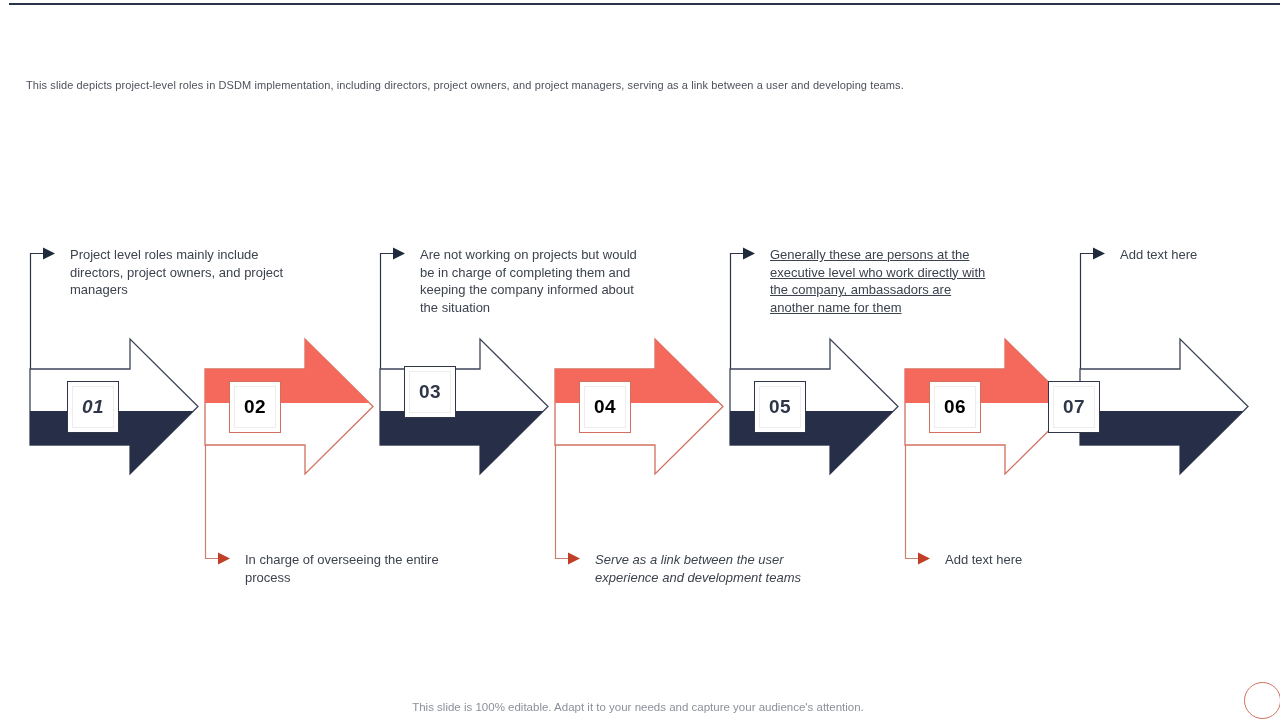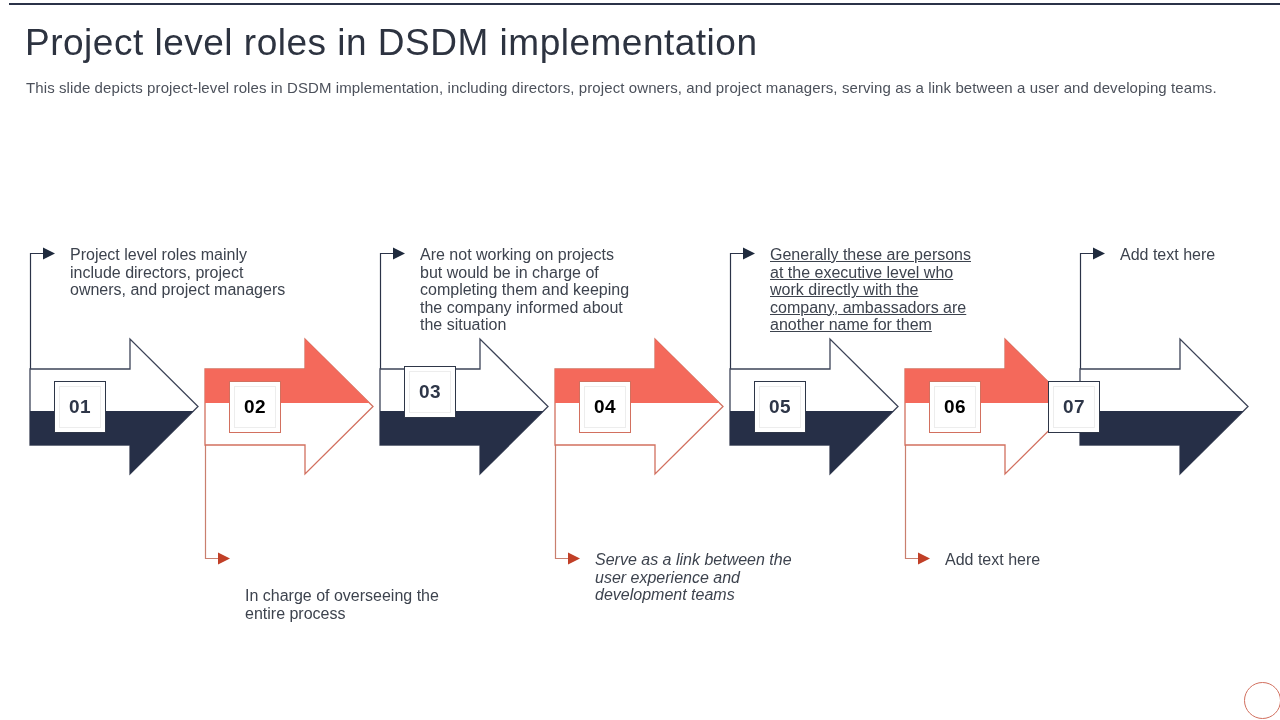--- a/index.html
+++ b/index.html
@@ -11,51 +11,50 @@
     position:absolute;left:9px;top:3px;width:1271px;height:2.4px;
     background:#2b3348;
   }
   .slide-title{
     position:absolute;left:25px;top:22px;margin:0;
     font-size:37px;font-weight:300;letter-spacing:.5px;color:#2d3340;
     font-family:"Liberation Sans",sans-serif;white-space:nowrap;
   }
   .slide-subtitle{
     position:absolute;left:26px;top:79px;margin:0;
-    font-size:15px;color:#4c515b;letter-spacing:.1px;white-space:nowrap;
+    font-size:11px;color:#4c515b;letter-spacing:.1px;white-space:nowrap;
   }
   #arrow-canvas{position:absolute;left:0;top:0;}
   .num-box{
     position:absolute;width:52px;height:52px;background:#ffffff;
     box-sizing:border-box;display:flex;align-items:center;justify-content:center;
   }
   .num-box .inner{
     position:absolute;inset:4px;border:1px solid #ededed;pointer-events:none;
   }
   .num-box.navy{border:1.6px solid #2e3648;color:#2e3648;}
   .num-box.coral{border:1.6px solid #d2705f;color:#000000;}
   .num-label{font-size:19px;font-weight:bold;letter-spacing:.5px;position:relative;}
   .step-text{
-    position:absolute;font-size:16px;line-height:17.6px;color:#3d434e;
+    position:absolute;font-size:13px;line-height:17.6px;color:#3d434e;
   }
   .slide-footer{
     position:absolute;left:0;top:701px;width:1276px;margin:0;text-align:center;
     font-size:11.5px;color:#8b9099;
   }
   .deco-circle{
     position:absolute;left:1244px;top:682px;width:37px;height:37px;
     border:1.3px solid #d2705f;border-radius:50%;box-sizing:border-box;background:transparent;
   }
 </style>
 </head>
 <body>
 
 <div id="stage">
   <div class="top-rule"></div>
-  <h1 class="slide-title">Project level roles in DSDM implementation</h1>
   <p class="slide-subtitle">This slide depicts project-level roles in DSDM implementation, including directors, project owners, and project managers, serving as a link between a user and developing teams.</p>
 
   <svg id="arrow-canvas" width="1280" height="720" viewBox="0 0 1280 720">
     <defs>
       <clipPath id="clip-top">
           <rect x="0" y="0" width="1280" height="403"></rect>
         </clipPath>
       <clipPath id="clip-bottom">
           <rect x="0" y="411" width="1280" height="309"></rect>
         </clipPath>
@@ -100,30 +99,30 @@
         <g>
           <path d="M1080.5,369 V253.5 H1093" fill="none" stroke="#2b3348" stroke-width="1.2"></path>
           <polygon points="1093,247.5 1093,259.5 1105,253.5" fill="#1f2a3d"></polygon>
           <path d="M1080,369 h100 v-30 l68,67.5 l-68,67.5 v-29 h-100 z" fill="#ffffff" stroke="#3d4458" stroke-width="1.3"></path>
           <path d="M1080,369 h100 v-30 l68,67.5 l-68,67.5 v-29 h-100 z" fill="#262f47" clip-path="url(#clip-bottom)"></path>
         </g>
       </g>
   </svg>
 
   <div id="overlays">
-      <div class="num-box navy" style="left: 54px; top: 381px;">
+      <div class="num-box navy" style="left: 67px; top: 381px; font-style: italic;">
         <div class="inner"></div>
         <span class="num-label">01</span>
       </div>
       <div class="step-text" style="left: 70px; top: 246px; width: 218px;">Project level roles mainly include directors, project owners, and project managers</div>
       <div class="num-box coral" style="left: 229px; top: 381px;">
         <div class="inner"></div>
         <span class="num-label">02</span>
       </div>
-      <div class="step-text" style="left: 245px; top: 551px; width: 218px; margin-top: 36px;">In charge of overseeing the entire process</div>
+      <div class="step-text" style="left: 245px; top: 551px; width: 218px;">In charge of overseeing the entire process</div>
       <div class="num-box navy" style="left: 404px; top: 366px;">
         <div class="inner"></div>
         <span class="num-label">03</span>
       </div>
       <div class="step-text" style="left: 420px; top: 246px; width: 218px;">Are not working on projects but would be in charge of completing them and keeping the company informed about the situation</div>
       <div class="num-box coral" style="left: 579px; top: 381px; justify-content: center;">
         <div class="inner"></div>
         <span class="num-label">04</span>
       </div>
       <div class="step-text" style="left: 595px; top: 551px; width: 218px; font-style: italic;">Serve as a link between the user experience and development teams</div>
@@ -137,14 +136,15 @@
         <span class="num-label">06</span>
       </div>
       <div class="step-text" style="left: 945px; top: 551px; width: 218px;">Add text here</div>
       <div class="num-box navy" style="left: 1048px; top: 381px; text-align: center;">
         <div class="inner"></div>
         <span class="num-label">07</span>
       </div>
       <div class="step-text" style="left: 1120px; top: 246px; width: 218px;">Add text here</div>
     </div>
 
+  <p class="slide-footer">This slide is 100% editable. Adapt it to your needs and capture your audience's attention.</p>
   <div class="deco-circle"></div>
 </div>
 
 </body></html>

